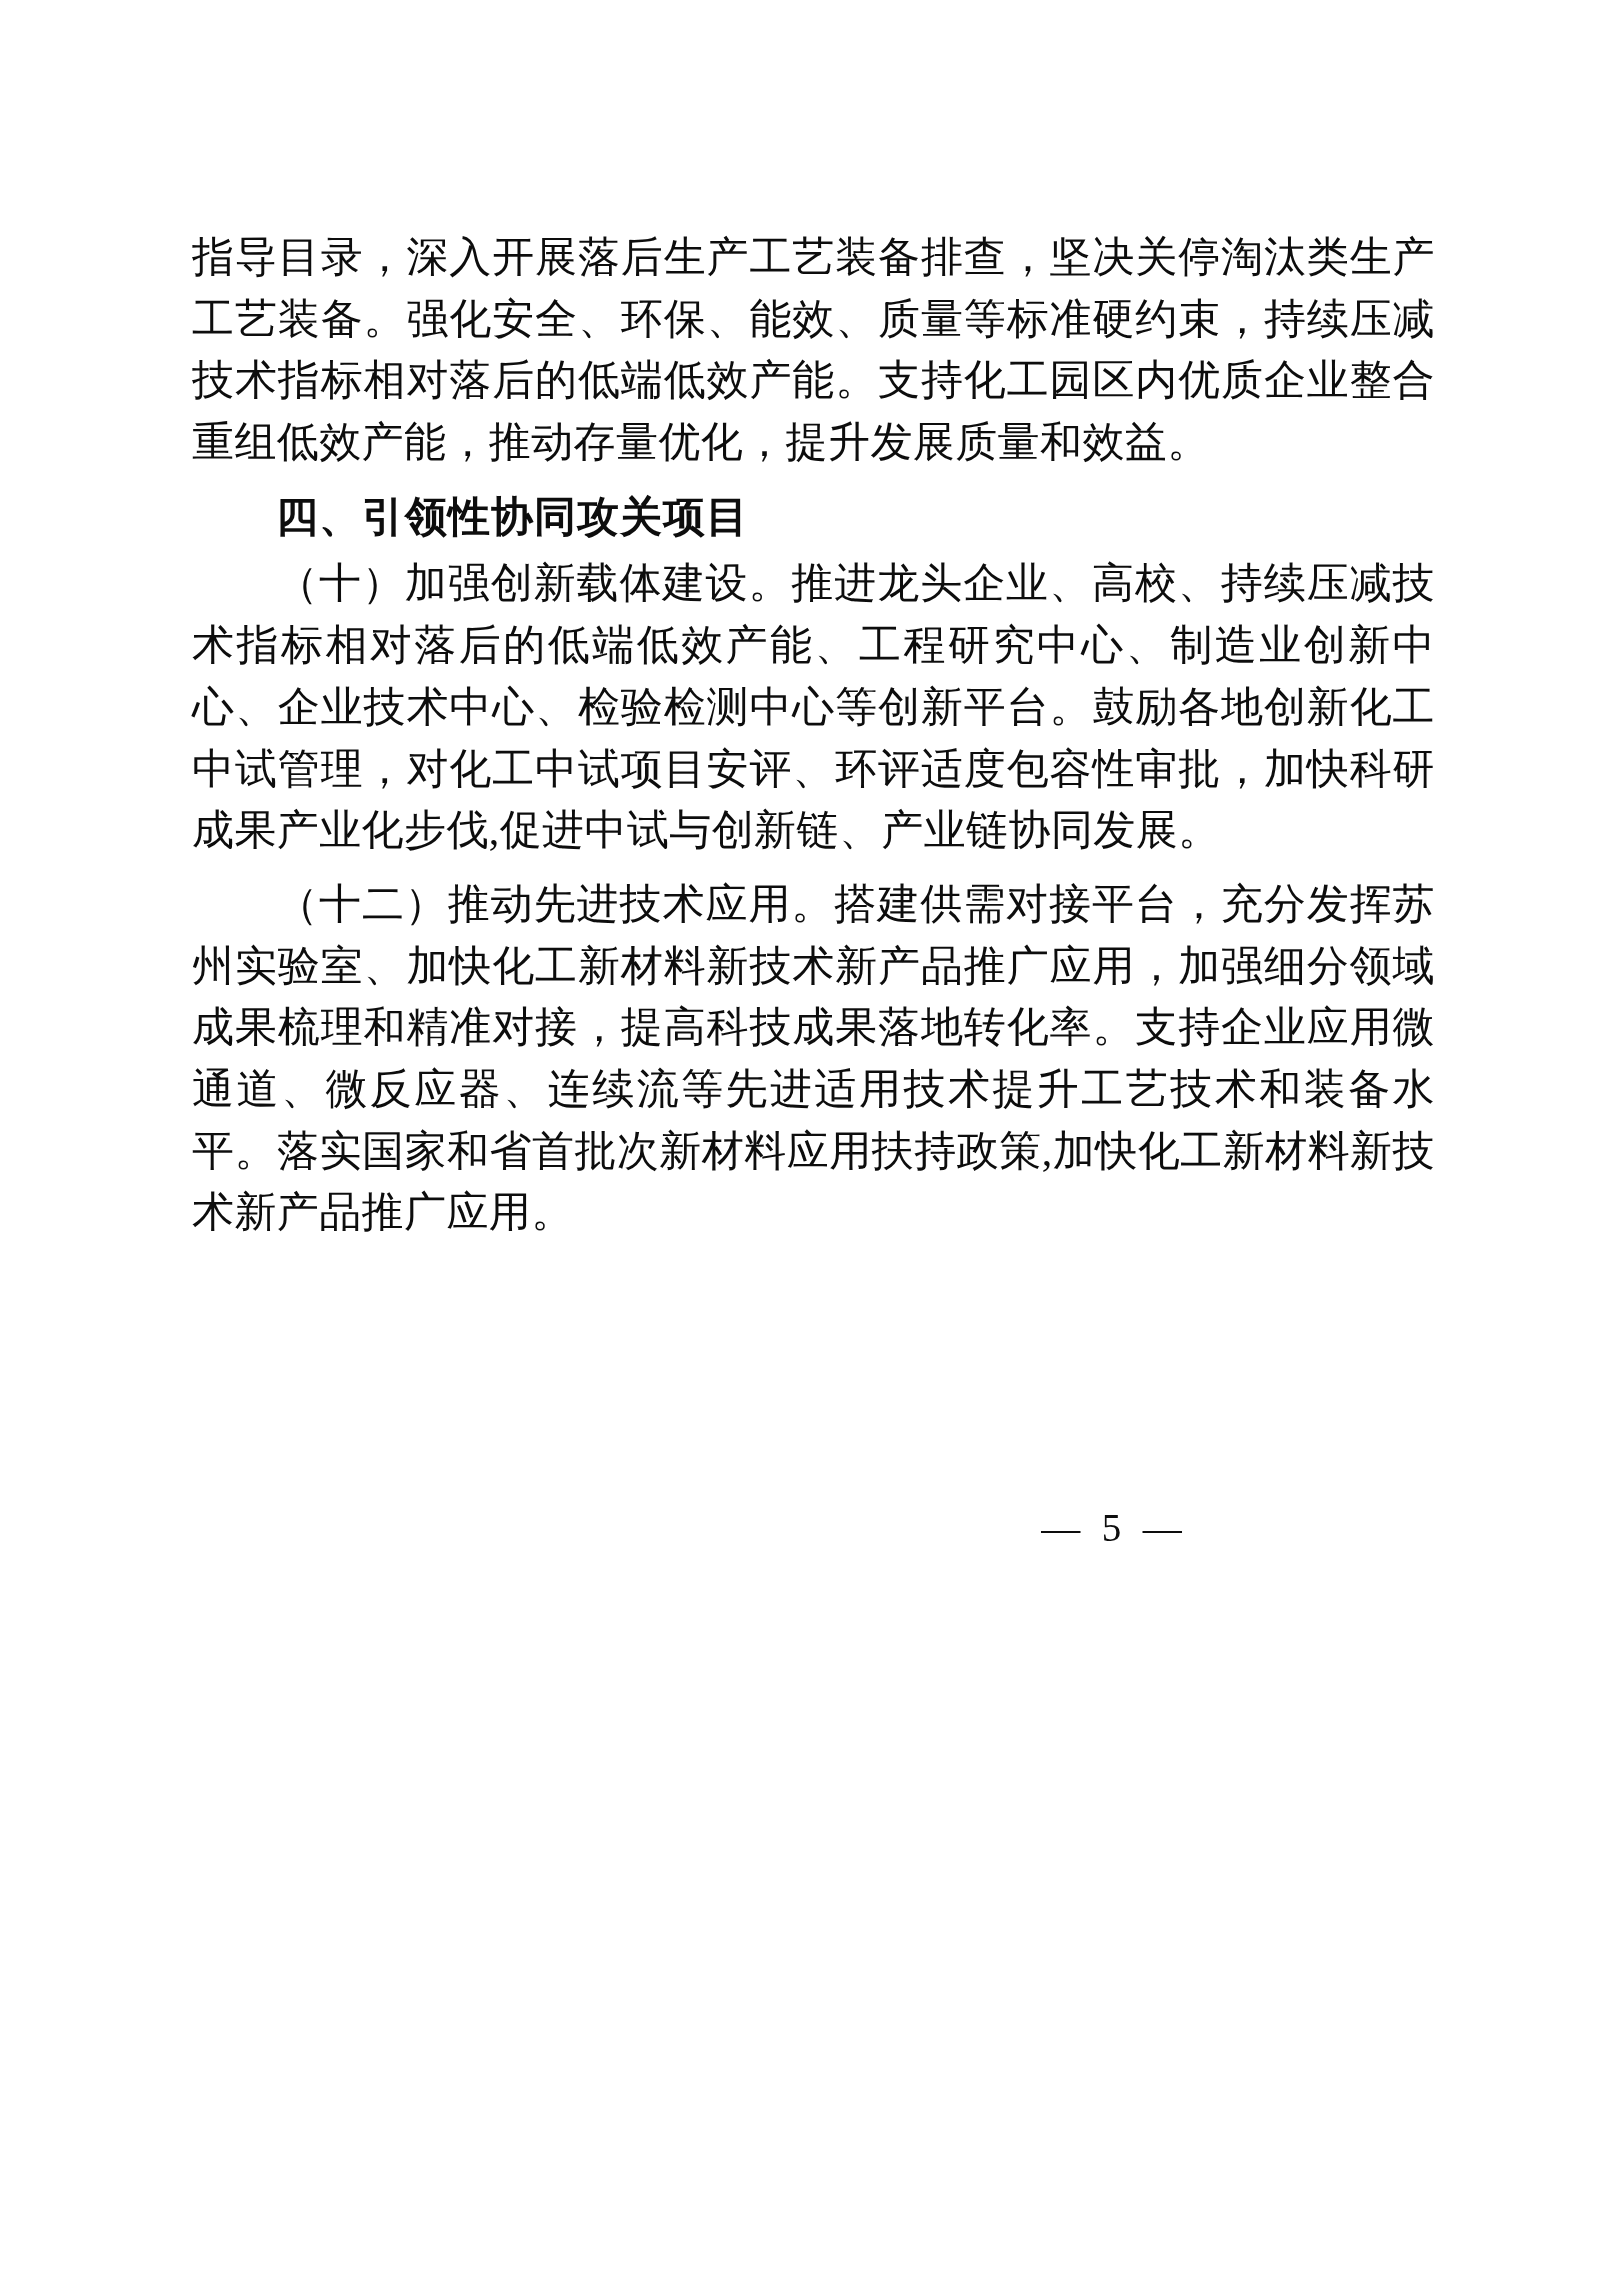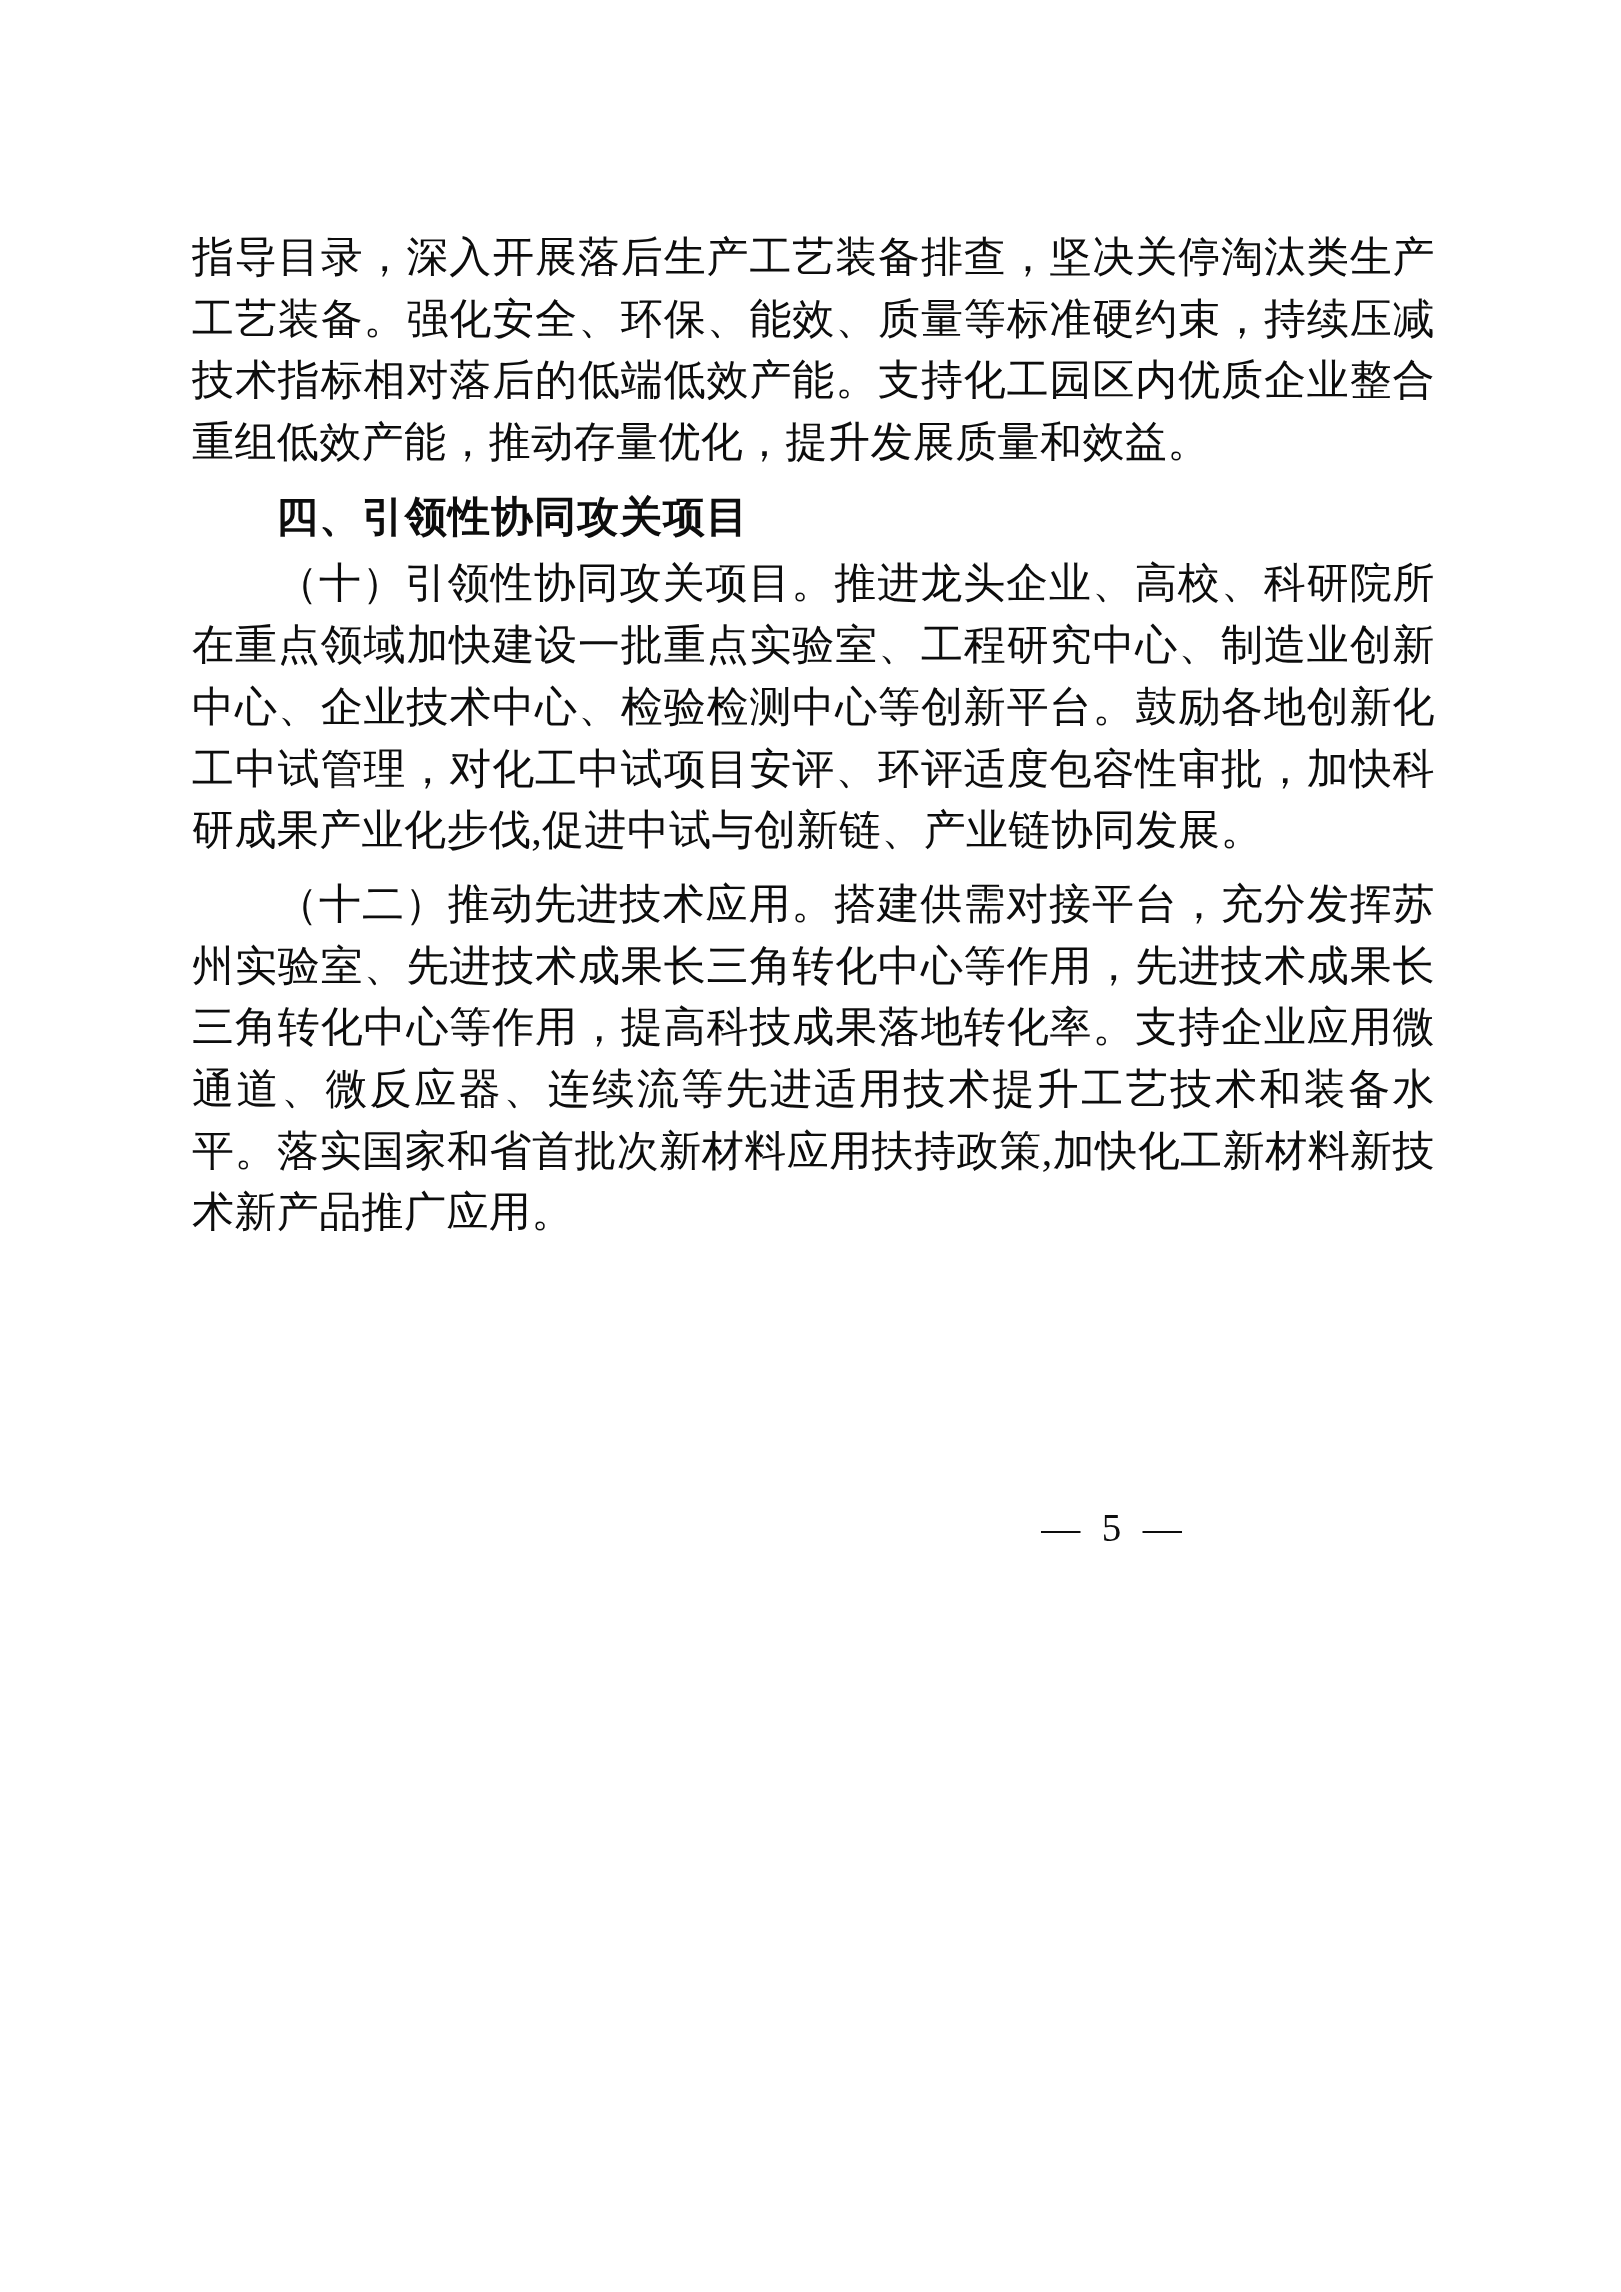--- a/index.html
+++ b/index.html
@@ -63,26 +63,26 @@
 </head>
 <body>
 
 <div class="page">
   <div class="content">
 
     <p class="body-par">指导目录，深入开展落后生产工艺装备排查，坚决关停淘汰类生产工艺装备。强化安全、环保、能效、质量等标准硬约束，持续压减技术指标相对落后的低端低效产能。支持化工园区内优质企业整合重组低效产能，推动存量优化，提升发展质量和效益。</p>
 
     <h2 class="section-heading">四、引领性协同攻关项目</h2>
 
-    <p class="body-par indent">（十）引领性协同攻关项目。推进龙头企业、高校、科研院所在重点领域加快建设一批重点实验室、工程研究中心、制造业创新中心、企业技术中心、检验检测中心等创新平台。鼓励各地创新化工中试管理，对化工中试项目安评、环评适度包容性审批，加快科研成果产业化步伐,促进中试与创新链、产业链协同发展。</p>
+    <p class="body-par indent">（十）加强创新载体建设。推进龙头企业、高校、持续压减技术指标相对落后的低端低效产能、工程研究中心、制造业创新中心、企业技术中心、检验检测中心等创新平台。鼓励各地创新化工中试管理，对化工中试项目安评、环评适度包容性审批，加快科研成果产业化步伐,促进中试与创新链、产业链协同发展。</p>
 
     <div class="gap"></div>
 
 
     <div class="gap"></div>
 
-    <p class="body-par indent">（十二）推动先进技术应用。搭建供需对接平台，充分发挥苏州实验室、先进技术成果长三角转化中心等作用，先进技术成果长三角转化中心等作用，提高科技成果落地转化率。支持企业应用微通道、微反应器、连续流等先进适用技术提升工艺技术和装备水平。落实国家和省首批次新材料应用扶持政策,加快化工新材料新技术新产品推广应用。</p>
+    <p class="body-par indent">（十二）推动先进技术应用。搭建供需对接平台，充分发挥苏州实验室、加快化工新材料新技术新产品推广应用，加强细分领域成果梳理和精准对接，提高科技成果落地转化率。支持企业应用微通道、微反应器、连续流等先进适用技术提升工艺技术和装备水平。落实国家和省首批次新材料应用扶持政策,加快化工新材料新技术新产品推广应用。</p>
 
   </div>
 
   <div class="page-number">— 5 —</div>
 </div>
 
 
 </body></html>

